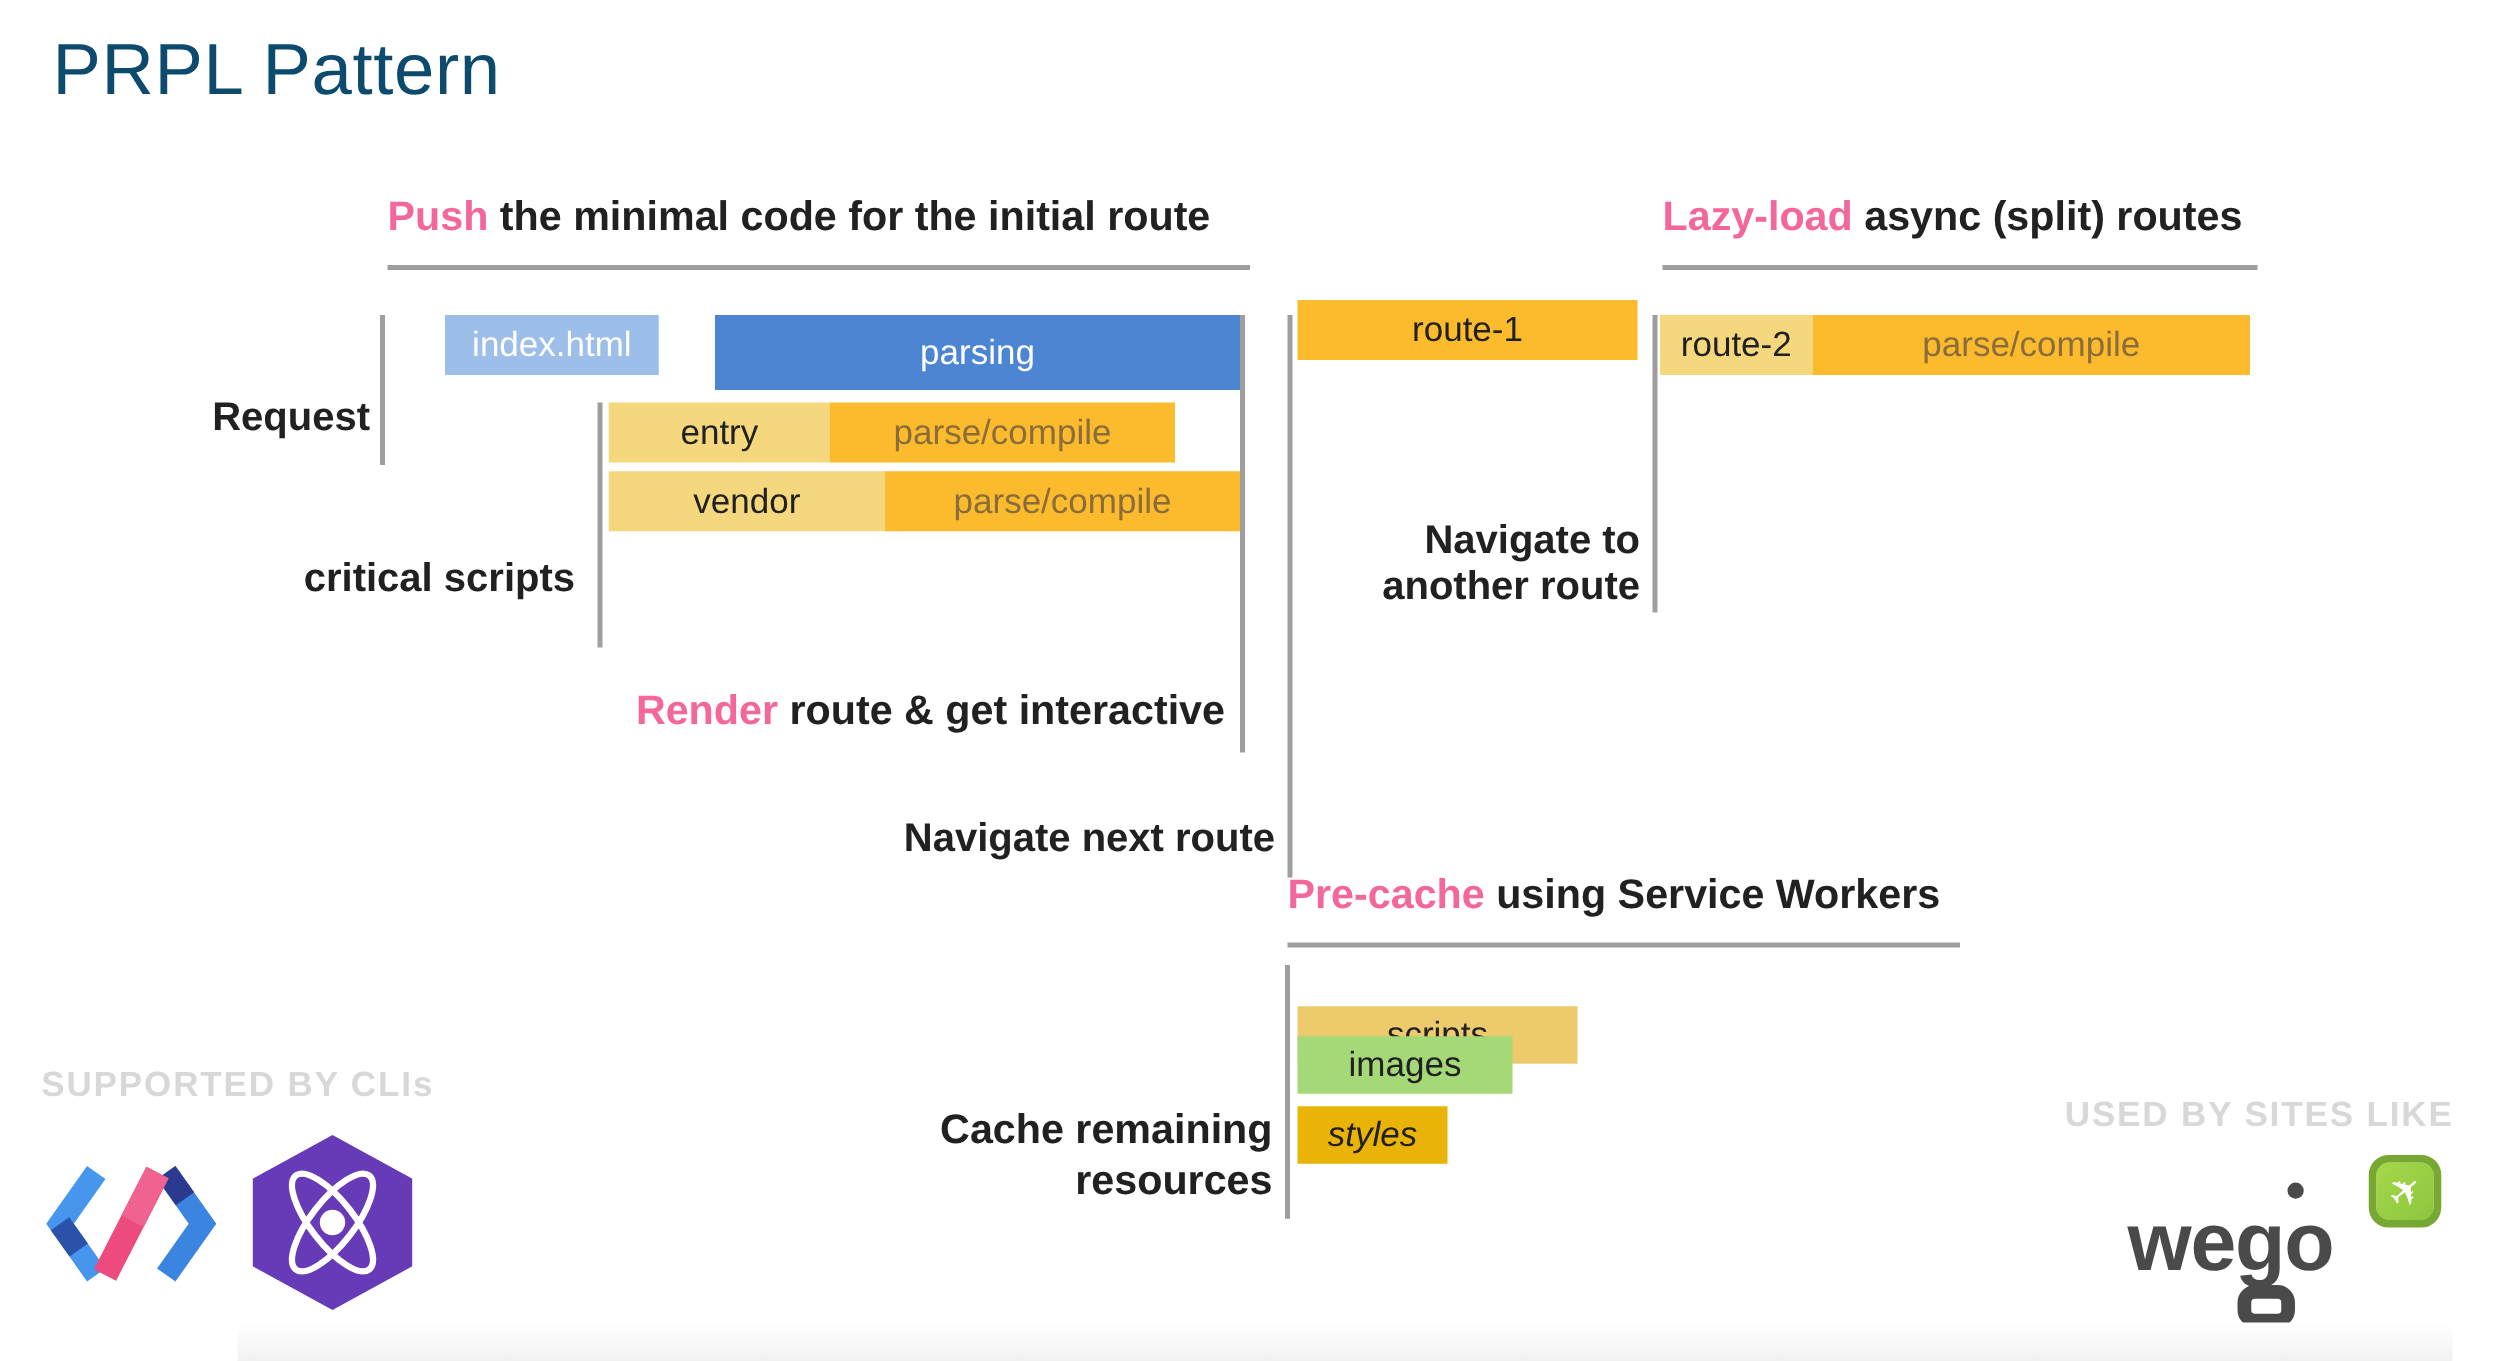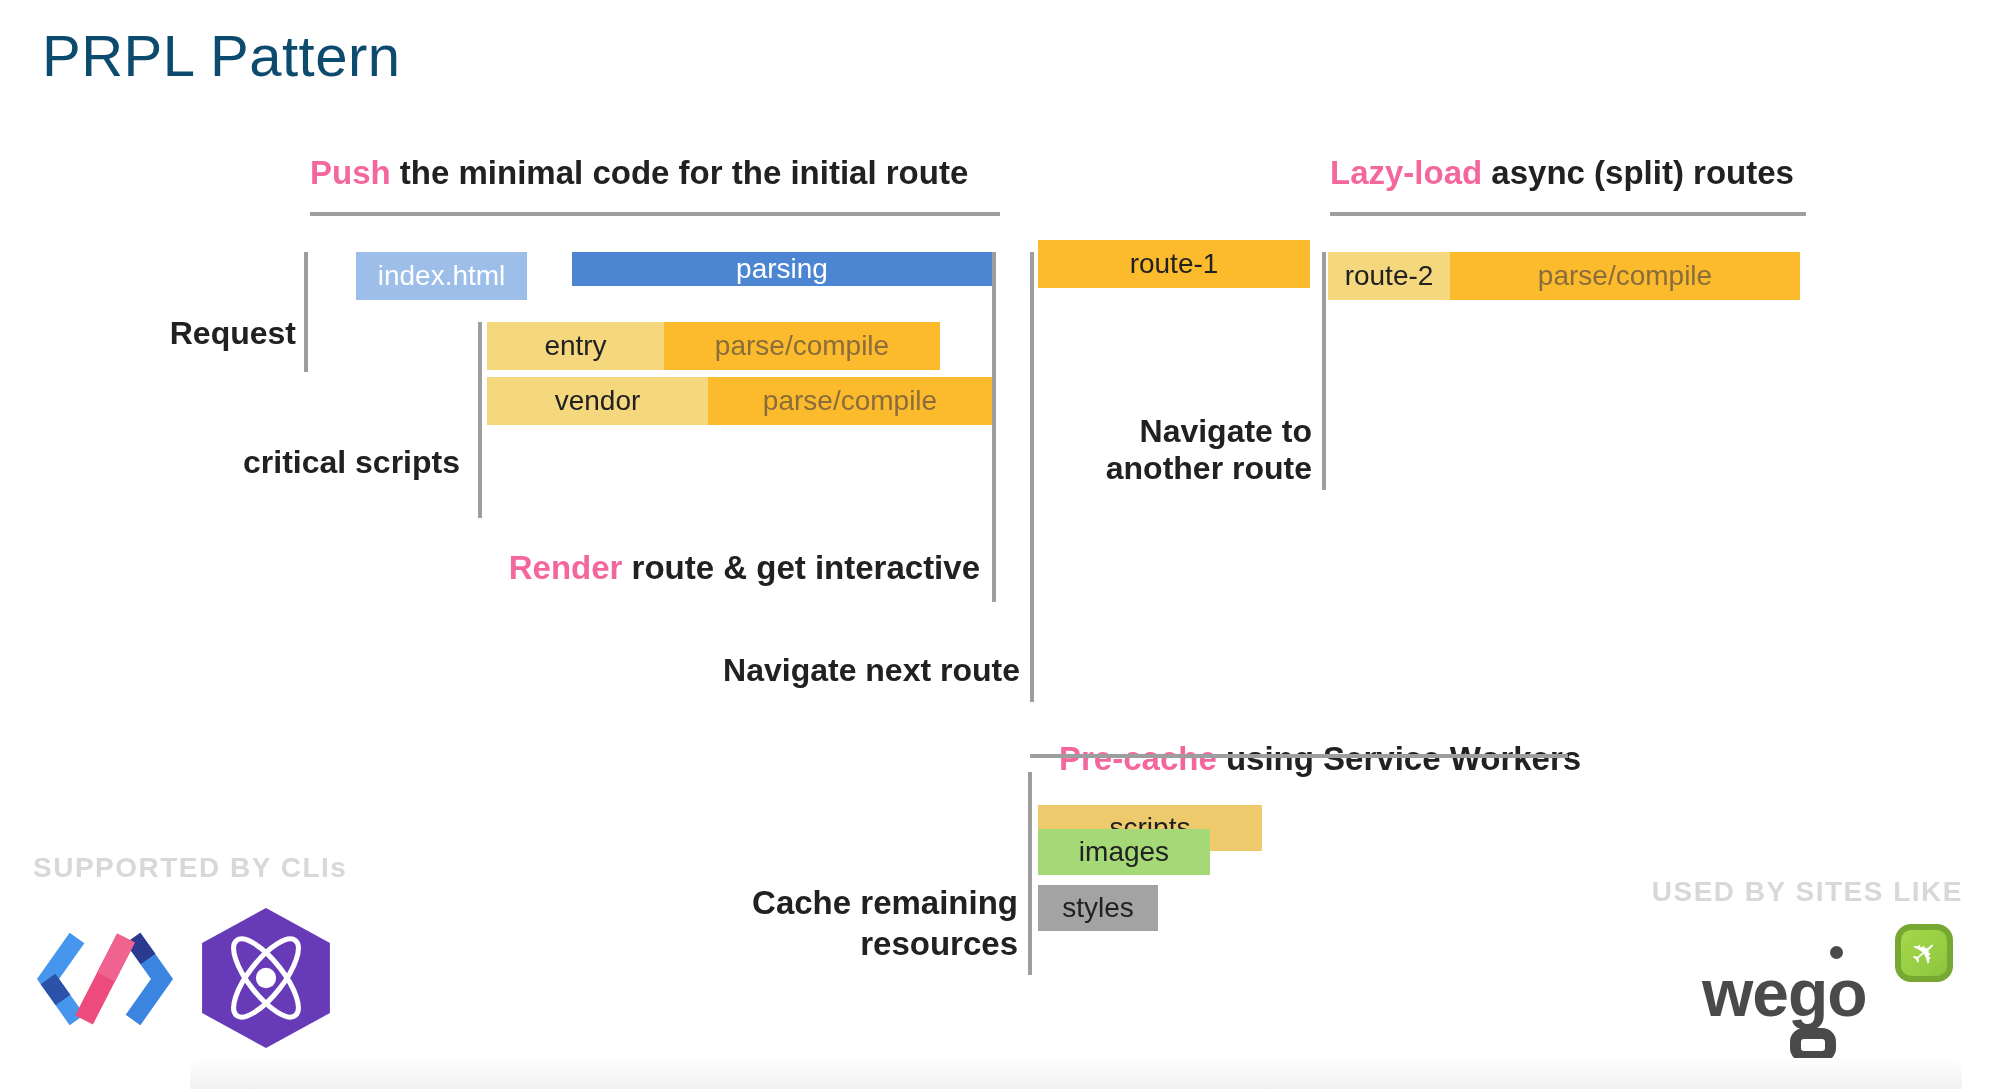--- a/index.html
+++ b/index.html
@@ -32,21 +32,21 @@
   .watermark{
     position:absolute;font-size:28px;font-weight:bold;color:#D8D8D8;
     letter-spacing:1.5px;white-space:nowrap;
   }
   .c-lightblue{background:#9CBEE9;margin-left:44px;}
   .c-blue{background:#4C86D3;}
   .c-amber{background:#FCBB2D;}
   .c-tan{background:#F5D77E;}
   .c-yellow{background:#EDCB6D;}
   .c-green{background:#A5D977;}
-  .c-cyan{background:#a3a3a3;}
+  .c-cyan{background:#eab308;font-style:italic;}
   .wego-text{
     font-size:66px;font-weight:bold;color:#4a4a4a;letter-spacing:-1px;
     line-height:66px;position:absolute;left:0;top:28px;
   }
   .wego-dot{
     position:absolute;width:13px;height:13px;border-radius:50%;
     background:#4a4a4a;left:128px;top:14px;
   }
   .wego-desc{
     position:absolute;left:88px;top:96px;width:46px;height:34px;
@@ -72,21 +72,21 @@
 <div class="title">PRPL Pattern</div>
 
 <div class="heading" style="left:310px;top:152px;width:690px;"><span class="hl">Push</span><span> the minimal code for the initial route</span></div>
 <div class="rule" style="left:310px;top:212px;width:690px;"></div>
 
 <div class="heading" style="left:1330px;top:152px;width:476px;"><span class="hl">Lazy-load</span><span> async (split) routes</span></div>
 <div class="rule" style="left:1330px;top:212px;width:476px;"></div>
 
 <div class="vline" style="left:304px;top:252px;height:120px;"></div>
 <div class="bar c-lightblue white" style="left:312px;top:252px;width:171px;height:48px;">index.html</div>
-<div class="bar c-blue white" style="left:572px;top:252px;width:420px;height:34px;">parsing</div>
+<div class="bar c-blue white" style="left:572px;top:252px;width:420px;height:60px;">parsing</div>
 
 <div class="vline" style="left:1030px;top:252px;height:450px;"></div>
 <div class="bar c-amber" style="left:1038px;top:240px;width:272px;height:48px;">route-1</div>
 
 <div class="vline" style="left:1322px;top:252px;height:238px;"></div>
 <div class="bar c-tan" style="left:1328px;top:252px;width:122px;height:48px;">route-2</div>
 <div class="bar c-amber parse" style="left:1450px;top:252px;width:350px;height:48px;">parse/compile</div>
 
 <div class="vline" style="left:478px;top:322px;height:196px;"></div>
 <div class="bar c-tan" style="left:487px;top:322px;width:177px;height:48px;">entry</div>
@@ -102,21 +102,21 @@
 </div>
 
 <div class="lbl" style="left:480px;top:549px;width:500px;font-size:33px;"><span class="hl">Render</span><span> route &amp; get interactive</span></div>
 
 <div class="lbl" style="left:620px;top:652px;width:400px;">Navigate next route</div>
 <div class="lbl" style="left:1060px;top:413px;width:252px;">
   <div>Navigate to</div>
   <div>another route</div>
 </div>
 
-<div class="heading" style="left:1059px;top:694px;width:538px;margin-top:44px;"><span class="hl">Pre-cache</span><span> using Service Workers</span></div>
+<div class="heading" style="left:1030px;top:694px;width:538px;"><span class="hl">Pre-cache</span><span> using Service Workers</span></div>
 <div class="rule" style="left:1030px;top:754px;width:538px;"></div>
 
 <div class="vline" style="left:1028px;top:772px;height:203px;"></div>
 <div class="bar c-yellow" style="left:1038px;top:773px;width:224px;height:46px;margin-top:32px;">scripts</div>
 <div class="bar c-green" style="left:1038px;top:829px;width:172px;height:46px;">images</div>
 <div class="bar c-cyan" style="left:1038px;top:885px;width:120px;height:46px;">styles</div>
 
 <div class="lbl" style="left:640px;top:882px;width:378px;font-size:33px;line-height:41px;">
   <div>Cache remaining</div>
   <div>resources</div>

